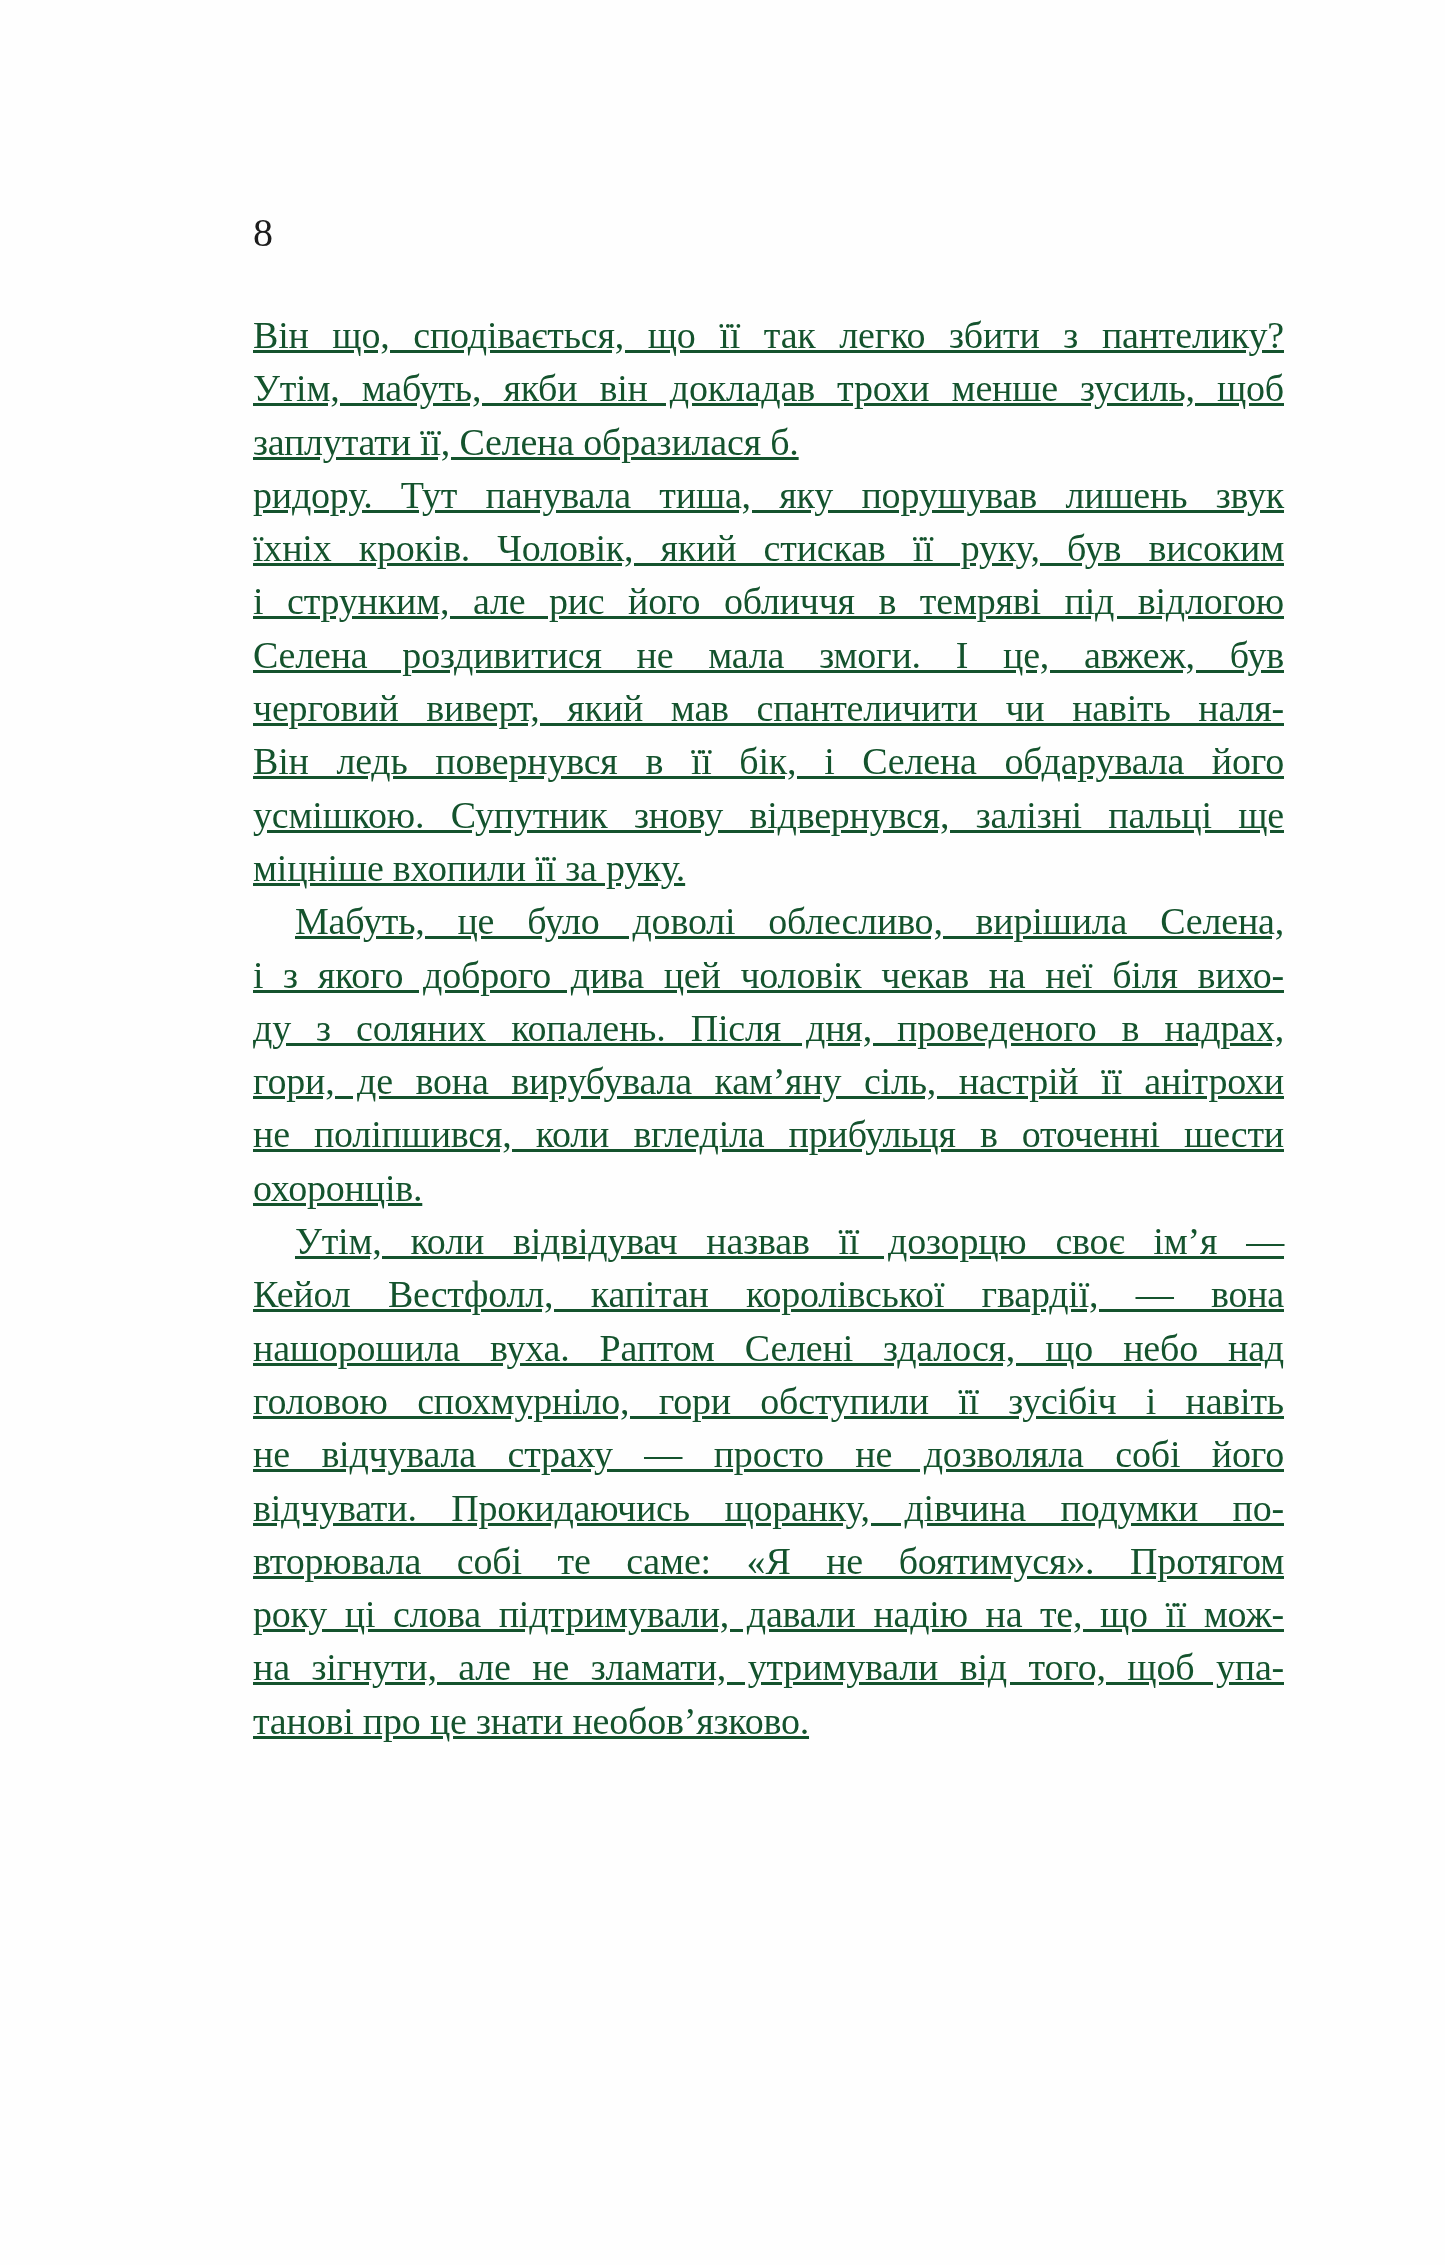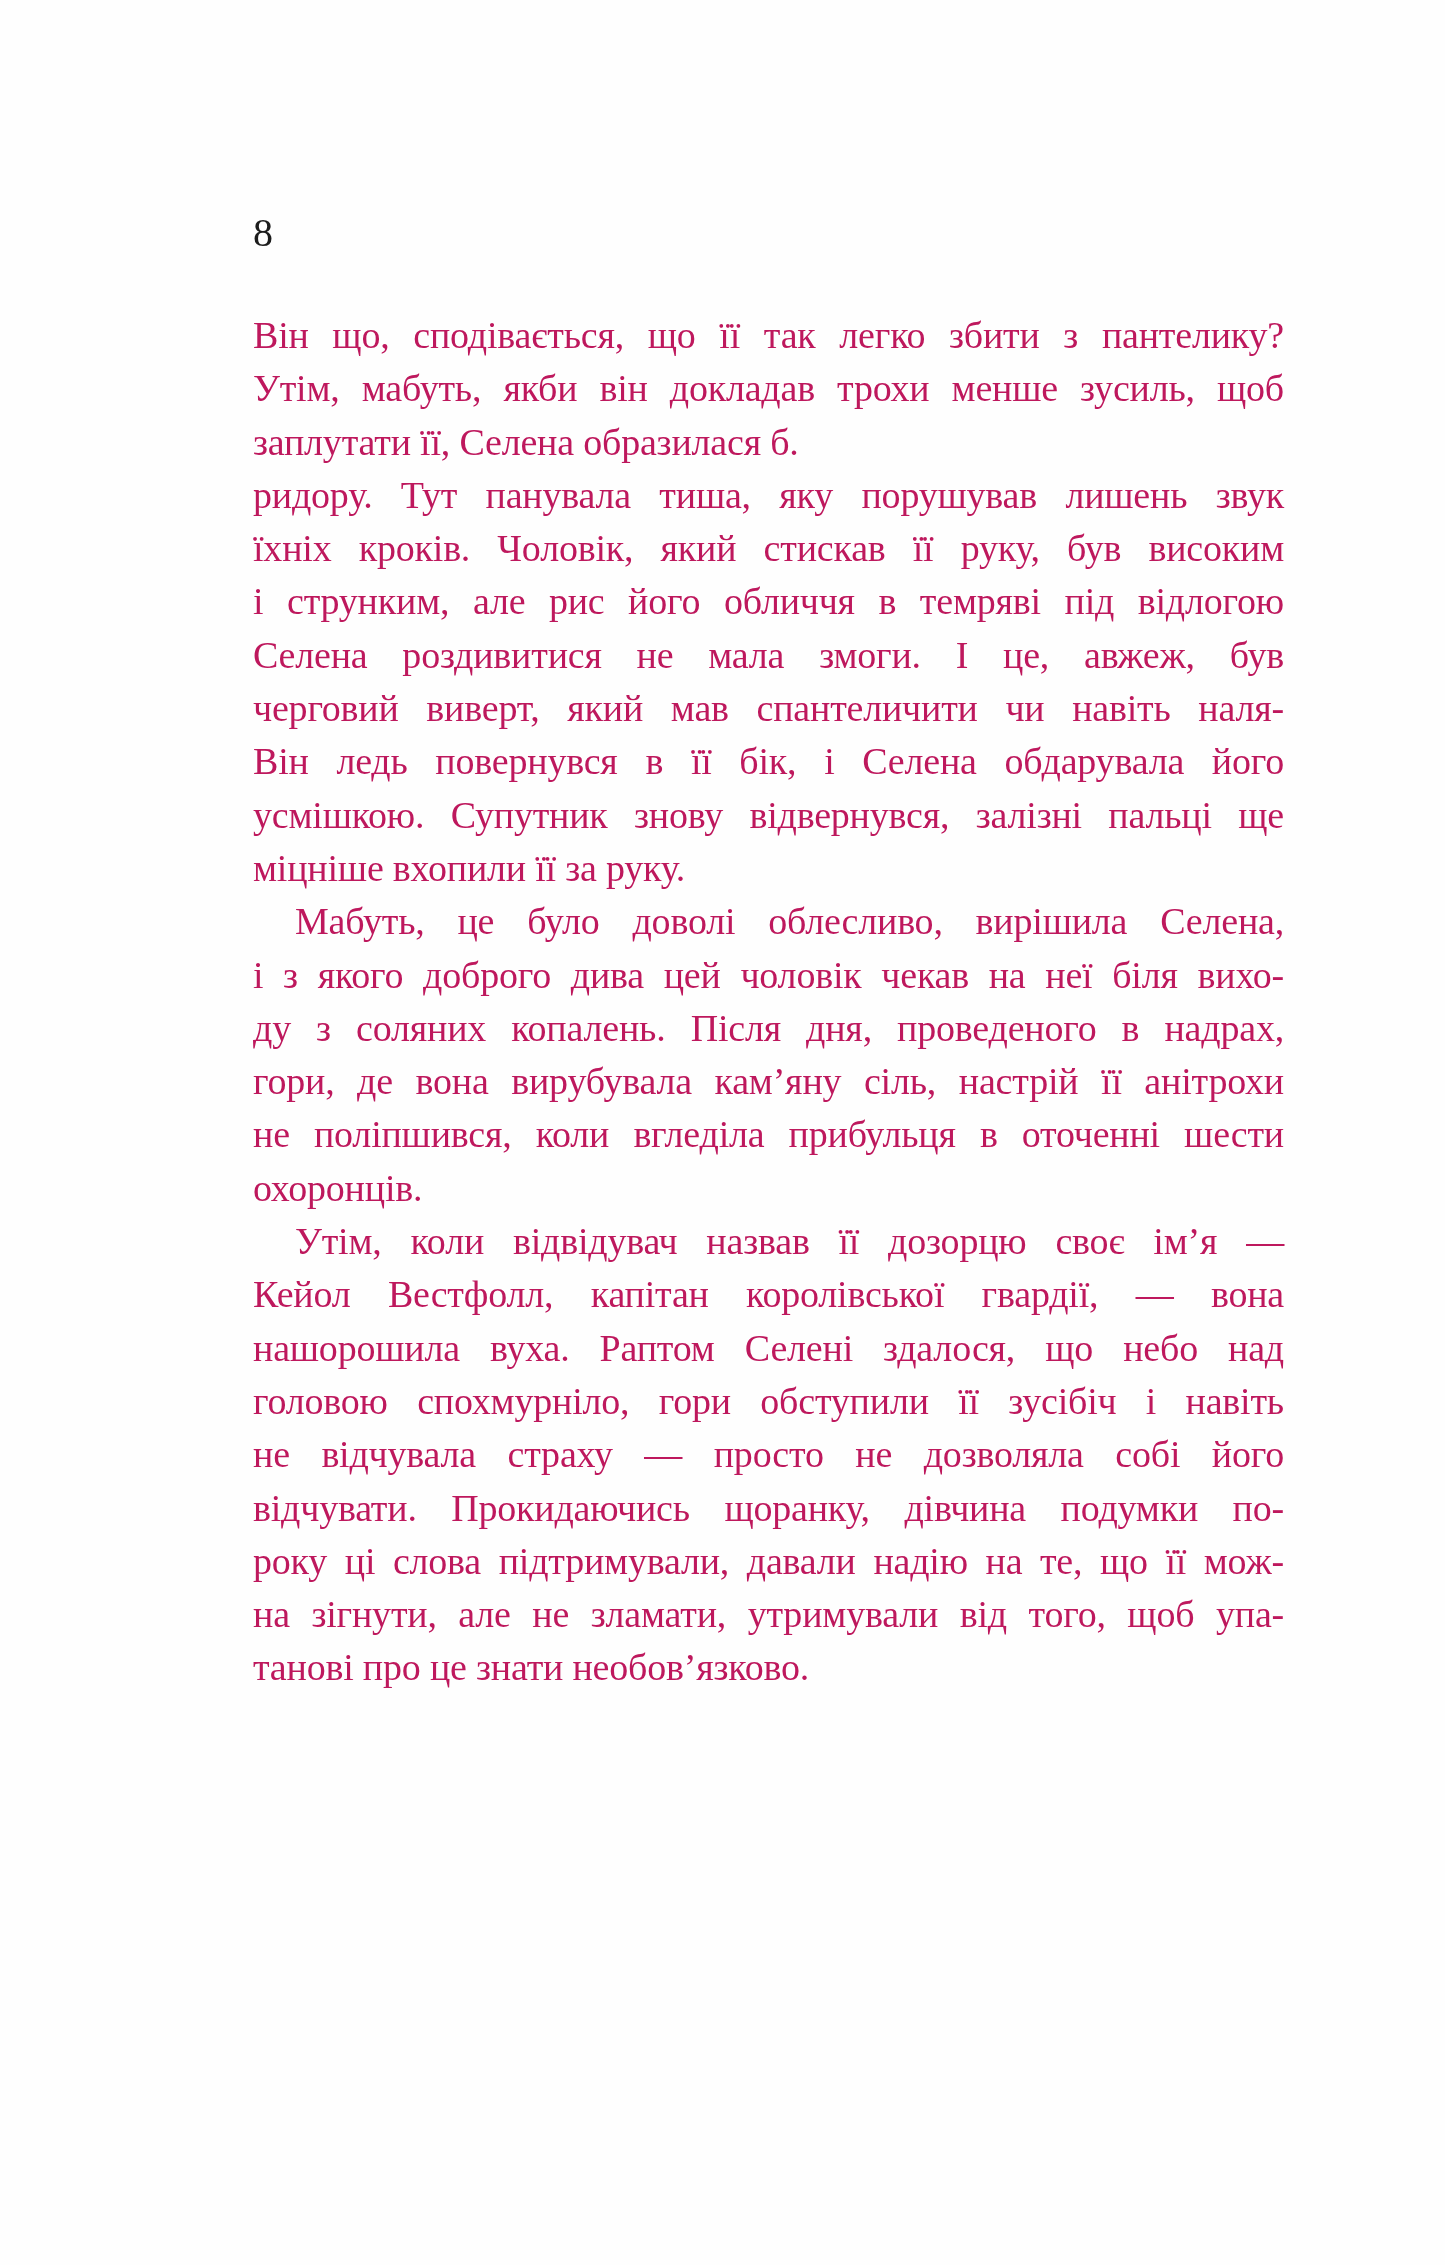--- a/index.html
+++ b/index.html
@@ -26,21 +26,22 @@
     color: #1c1c1c;
   }
   .text-block {
     position: absolute;
     left: 253px;
     top: 309px;
     width: 1031px;
     font-size: 38px;
     line-height: 53.3px;
     letter-spacing: -0.2px;
-    color: #be185d;
+    color: #14532d;
+    text-decoration: underline;
   }
   .text-line {
     text-align: justify;
     text-align-last: justify;
     white-space: normal;
     min-height: 53.3px;
   }
   .text-line.last {
     text-align-last: left;
   }
@@ -70,17 +71,18 @@
       <div class="text-line">ду з соляних копалень. Після дня, проведеного в надрах,</div>
       <div class="text-line">гори, де вона вирубувала кам’яну сіль, настрій її анітрохи</div>
       <div class="text-line">не поліпшився, коли вгледіла прибульця в оточенні шести</div>
       <div class="text-line last">охоронців.</div>
       <div class="text-line indent">Утім, коли відвідувач назвав її дозорцю своє ім’я —</div>
       <div class="text-line">Кейол Вестфолл, капітан королівської гвардії, — вона</div>
       <div class="text-line">нашорошила вуха. Раптом Селені здалося, що небо над</div>
       <div class="text-line">головою спохмурніло, гори обступили її зусібіч і навіть</div>
       <div class="text-line">не відчувала страху — просто не дозволяла собі його</div>
       <div class="text-line">відчувати. Прокидаючись щоранку, дівчина подумки по-</div>
+      <div class="text-line">вторювала собі те саме: «Я не боятимуся». Протягом</div>
       <div class="text-line">року ці слова підтримували, давали надію на те, що її мож-</div>
       <div class="text-line">на зігнути, але не зламати, утримували від того, щоб упа-</div>
       <div class="text-line last">танові про це знати необов’язково.</div>
     </div>
 </div>
 
 </body></html>

